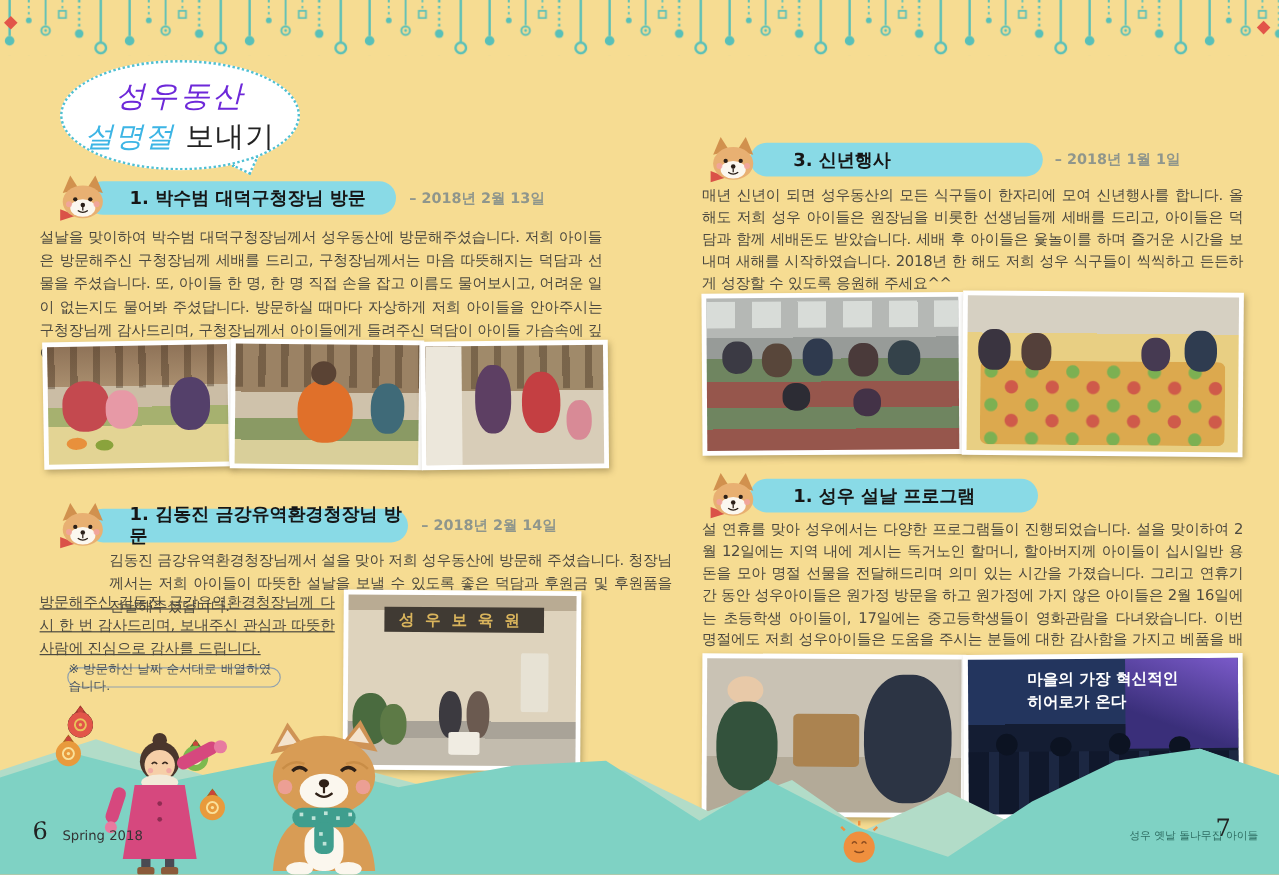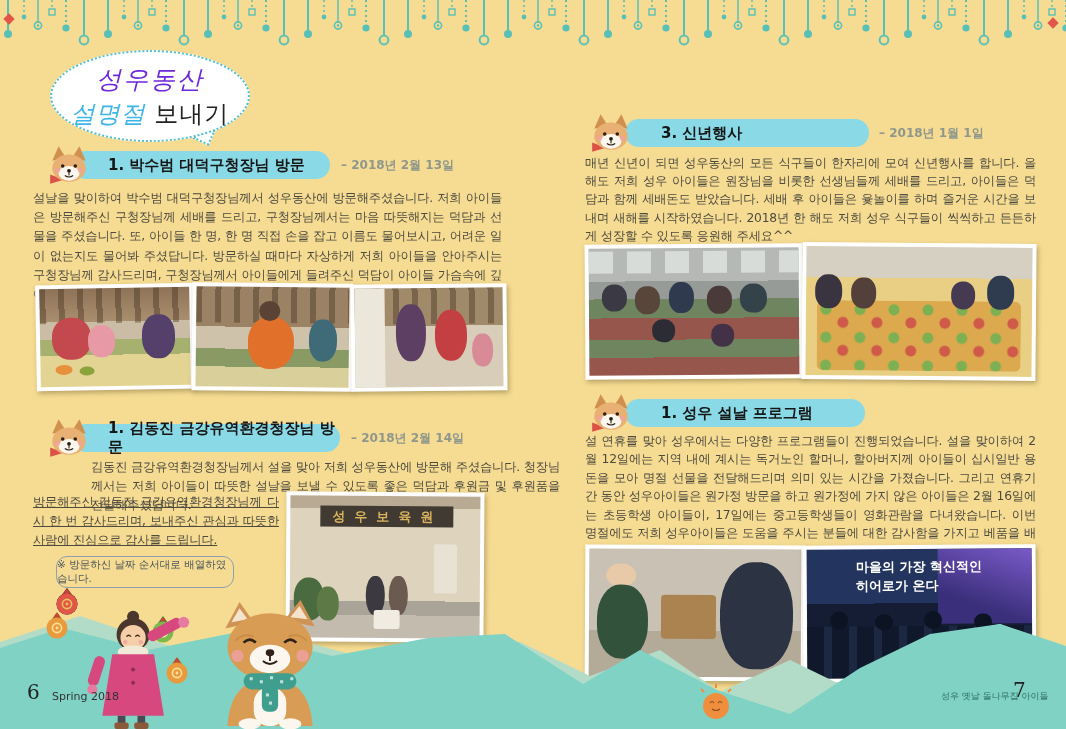--- a/index.html
+++ b/index.html
@@ -168,21 +168,21 @@
     <div class="ph ph-bldg">
       <div class="sign">성우보육원</div>
       <i class="fig" style="left:2%;top:58%;width:16%;height:30%;background:#4a6b3f;"></i>
       <i class="fig" style="left:14%;top:64%;width:12%;height:24%;background:#5d7a46;"></i>
       <i class="fig" style="left:40%;top:56%;width:10%;height:28%;background:#3c3a40;"></i>
       <i class="fig" style="left:52%;top:56%;width:10%;height:28%;background:#6b5a50;"></i>
       <i class="fig" style="left:44%;top:80%;width:14%;height:14%;background:#f0ece2;border-radius:10%;"></i>
       <i class="fig" style="left:76%;top:34%;width:12%;height:34%;background:#e7e2d4;border-radius:6%;"></i>
     </div>
   </div>
-  <div class="note-box" style="left:56px;top:556px;width:178px;height:32px;">※ 방문하신 날짜 순서대로 배열하였습니다.</div>
+  <div class="note-box" style="left:56px;top:556px;width:178px;height:17px;">※ 방문하신 날짜 순서대로 배열하였습니다.</div>
 
   <svg class="dogicon" style="left:588px;top:111px;width:46px;height:42px;">
       <use href="#shibahead"></use>
     </svg>
   <div class="sec-head" style="left:625px;top:119px;width:244px;">
     <span>3. 신년행사</span>
   </div>
   <div class="date" style="left:879px;top:125px;">– 2018년 1월 1일</div>
   <div class="body-text" style="left:585px;top:154px;width:451px;line-height:1.48;">매년 신년이 되면 성우동산의 모든 식구들이 한자리에 모여 신년행사를 합니다. 올해도 저희 성우 아이들은 원장님을 비롯한 선생님들께 세배를 드리고, 아이들은 덕담과 함께 세배돈도 받았습니다. 세배 후 아이들은 윷놀이를 하며 즐거운 시간을 보내며 새해를 시작하였습니다. 2018년 한 해도 저희 성우 식구들이 씩씩하고 든든하게 성장할 수 있도록 응원해 주세요^^</div>
 

